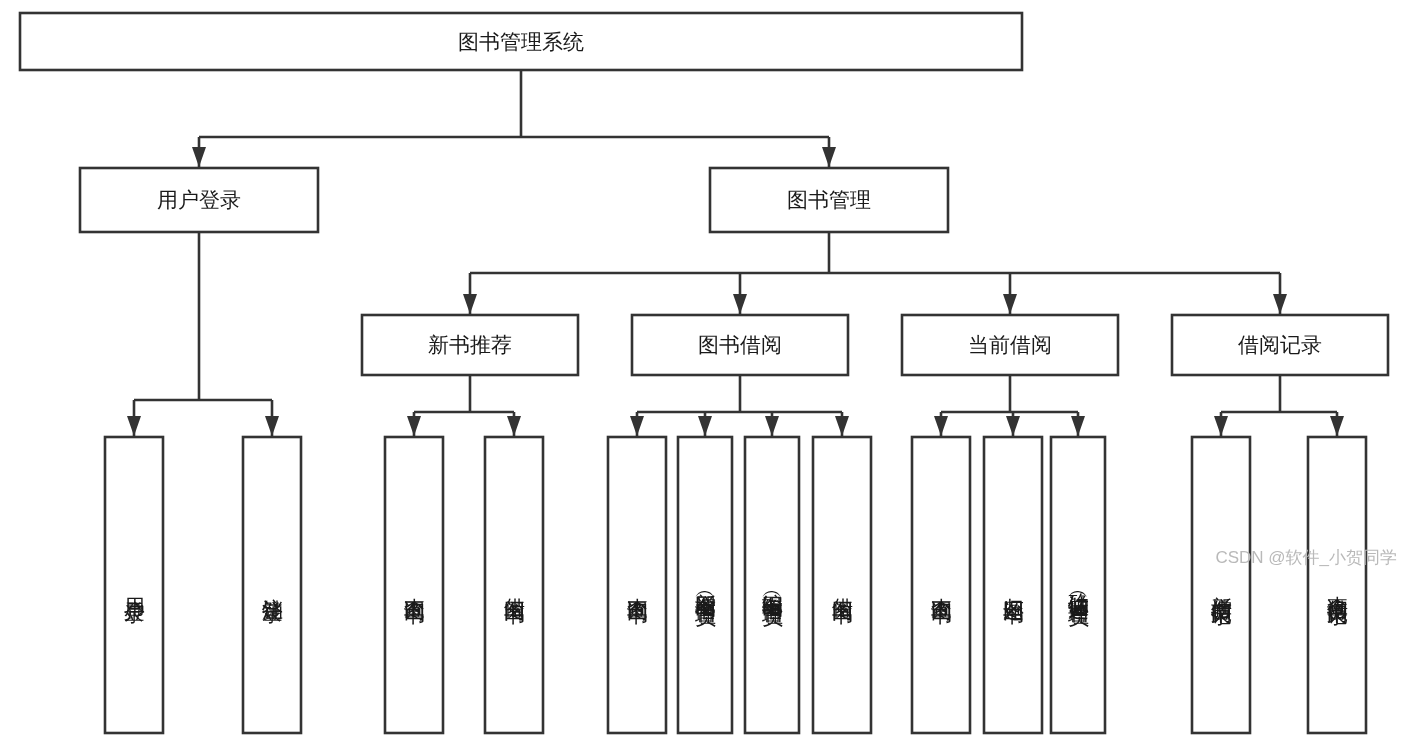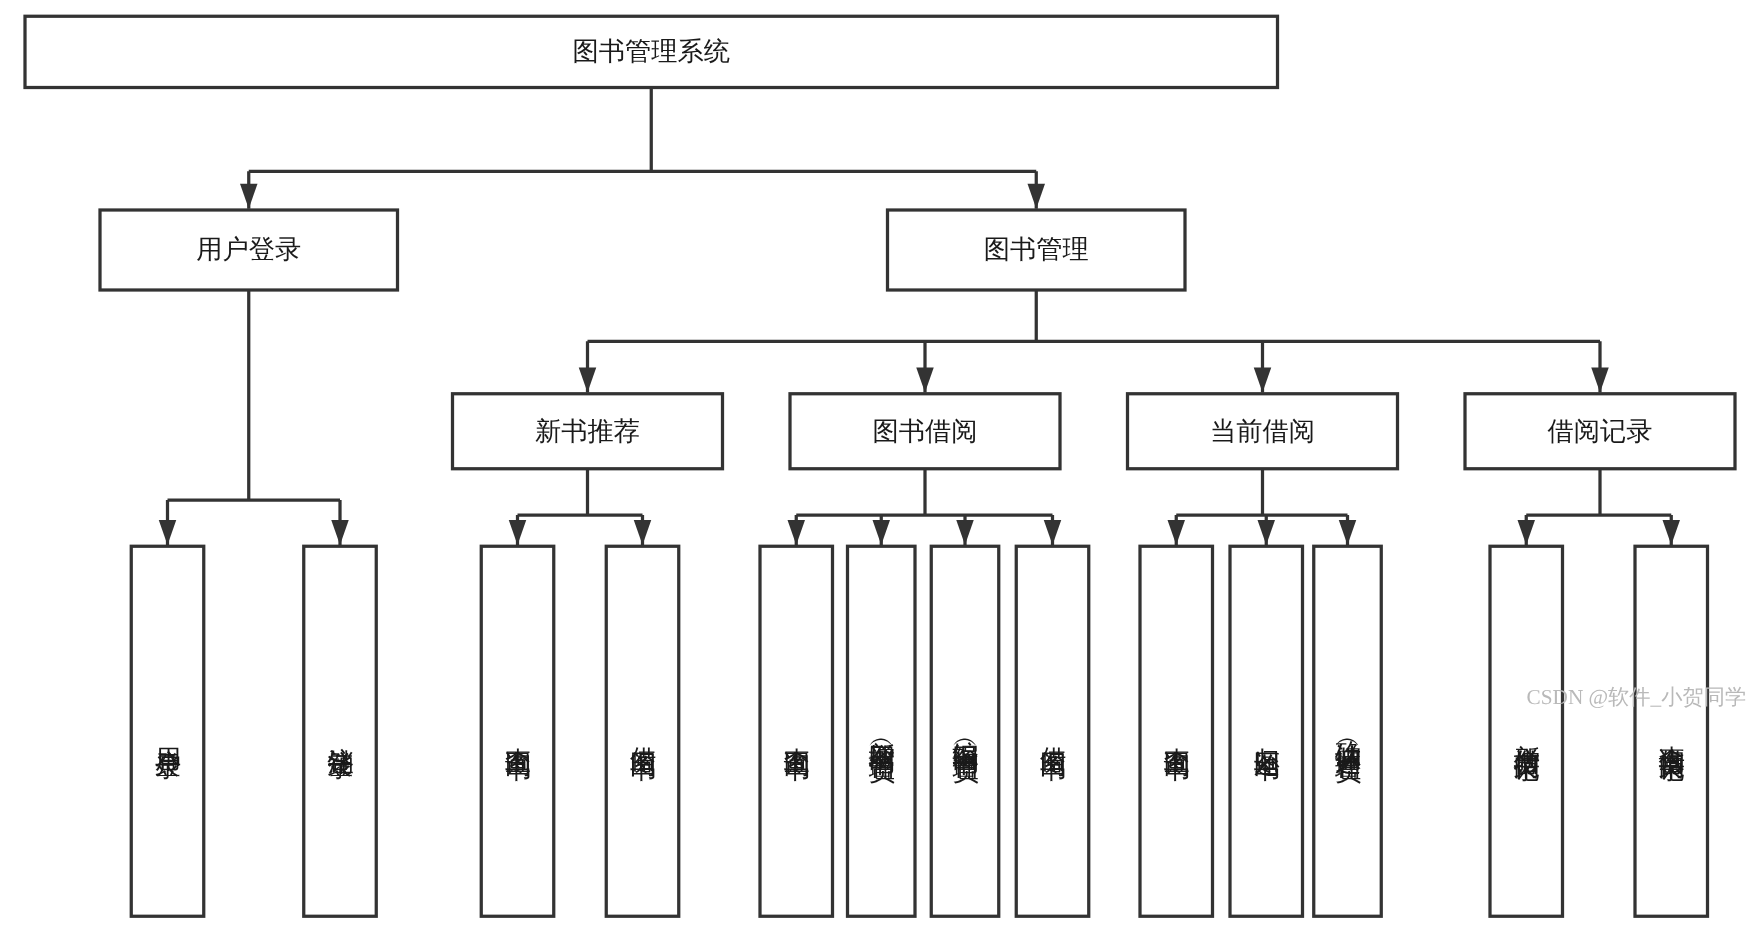--- a/index.html
+++ b/index.html
@@ -65,21 +65,21 @@
     line-height: 1.0;
     color: #1a1a1a;
     letter-spacing: 2px;
     white-space: nowrap;
     text-align: center;
   }
   .watermark {
     position: absolute;
     right: 8px;
     bottom: 4px;
-    font-family: Liberation Serif, serif;
+    font-family: Liberation Sans, sans-serif;
     font-size: 17px;
     color: #b9b9b9;
     white-space: nowrap;
     user-select: none;
   }
 </style>
 </head>
 <body>
 
 <div id="diagram-root">

